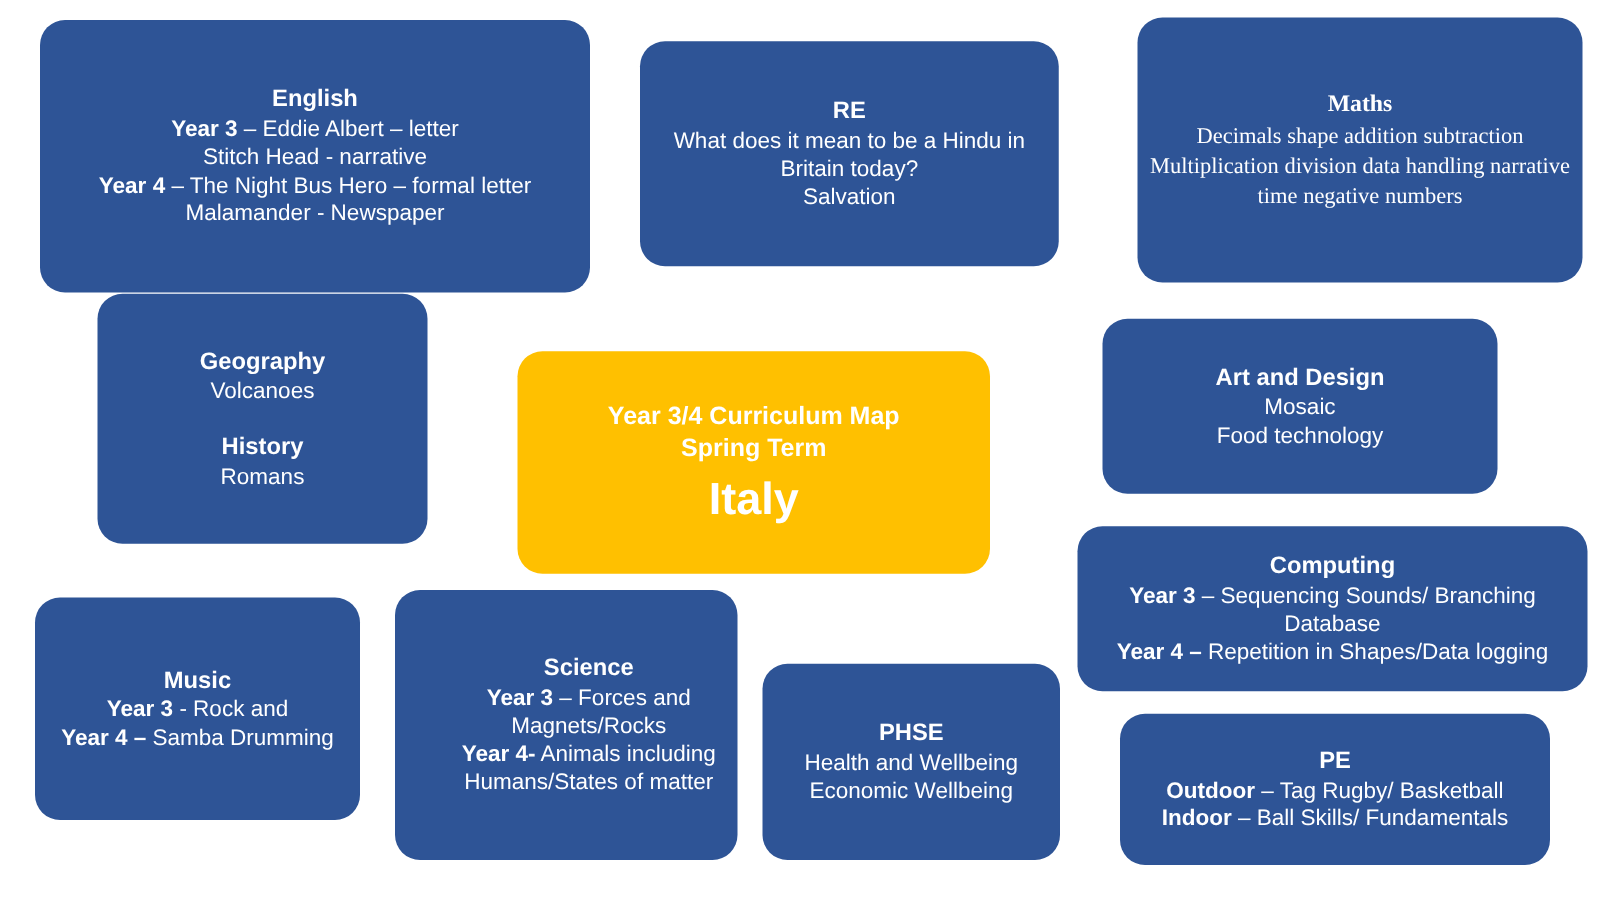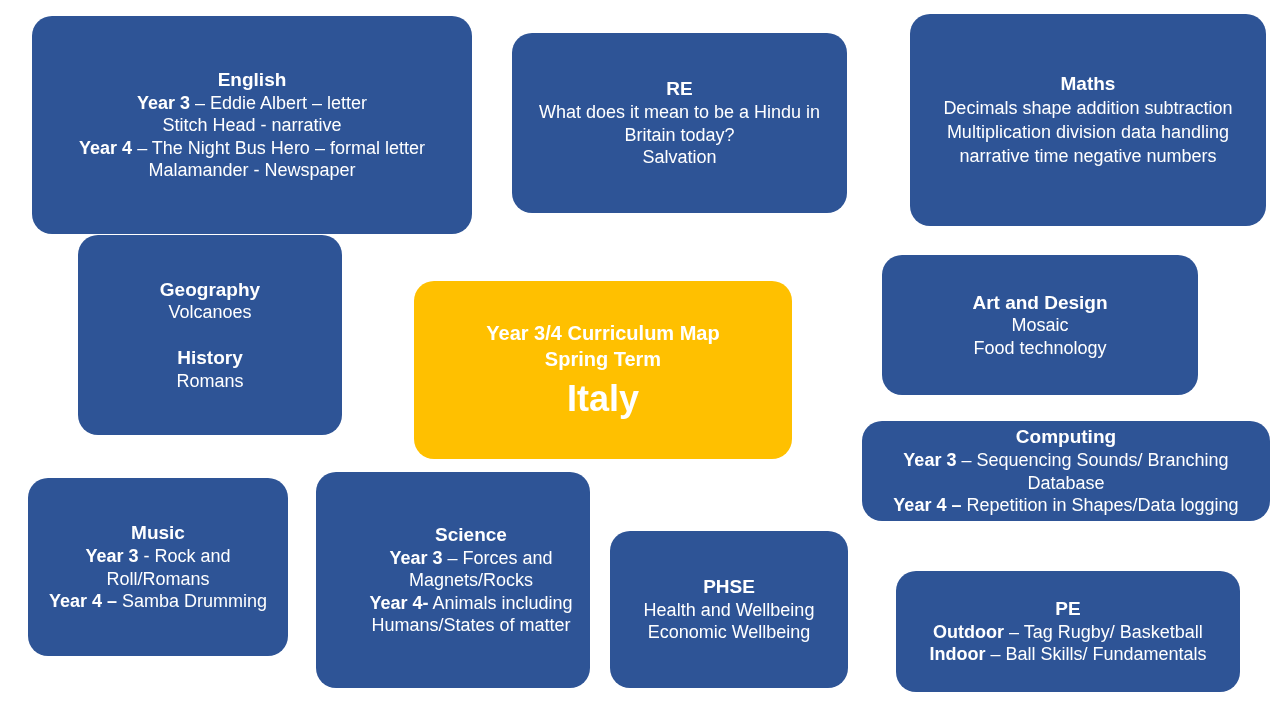--- a/index.html
+++ b/index.html
@@ -73,25 +73,25 @@
     text-align: center;
     width: 100%;
   }
   .wordflow span {
     white-space: nowrap;
   }
 
   
   #card-english   { left: 32px;  top: 16px;  width: 440px; height: 218px; }
   #card-re        { left: 512px; top: 33px;  width: 335px; height: 180px; }
-  #card-maths     { left: 910px; top: 14px;  width: 356px; height: 212px; }
+  #card-maths     { left: 910px; top: 14px;  width: 356px; height: 212px; font-family: Liberation Serif, serif; }
   #card-geohist   { left: 78px;  top: 235px; width: 264px; height: 200px; }
   #card-highlight { left: 414px; top: 258px; width: 378px; height: 178px; margin-top: 23px; }
   #card-art       { left: 882px; top: 255px; width: 316px; height: 140px; }
-  #card-computing { left: 862px; top: 421px; width: 408px; height: 100px; }
+  #card-computing { left: 862px; top: 421px; width: 408px; height: 132px; }
   #card-music     { left: 28px;  top: 478px; width: 260px; height: 178px; }
   #card-science   { left: 316px; top: 472px; width: 274px; height: 216px; padding-left: 46px; }
   #card-phse      { left: 610px; top: 531px; width: 238px; height: 157px; }
   #card-pe        { left: 896px; top: 571px; width: 344px; height: 121px; }
 </style>
 </head>
 <body>
 
 <div id="canvas">
 
@@ -151,21 +151,20 @@
         <div class="card-line"><b>Year 3</b> – Sequencing Sounds/ Branching</div>
         <div class="card-line">Database</div>
         <div class="card-line"><b>Year 4 –</b> Repetition in Shapes/Data logging</div>
       </div>
   </div>
 
   <div class="card" id="card-music">
     <div class="card-title">Music</div>
     <div>
         <div class="card-line"><b>Year 3</b> - Rock and</div>
-        <div class="card-line">Roll/Romans</div>
         <div class="card-line"><b>Year 4 –</b> Samba Drumming</div>
       </div>
   </div>
 
   <div class="card" id="card-science">
     <div class="card-title">Science</div>
     <div>
         <div class="card-line"><b>Year 3</b> – Forces and</div>
         <div class="card-line">Magnets/Rocks</div>
         <div class="card-line"><b>Year 4-</b> Animals including</div>

